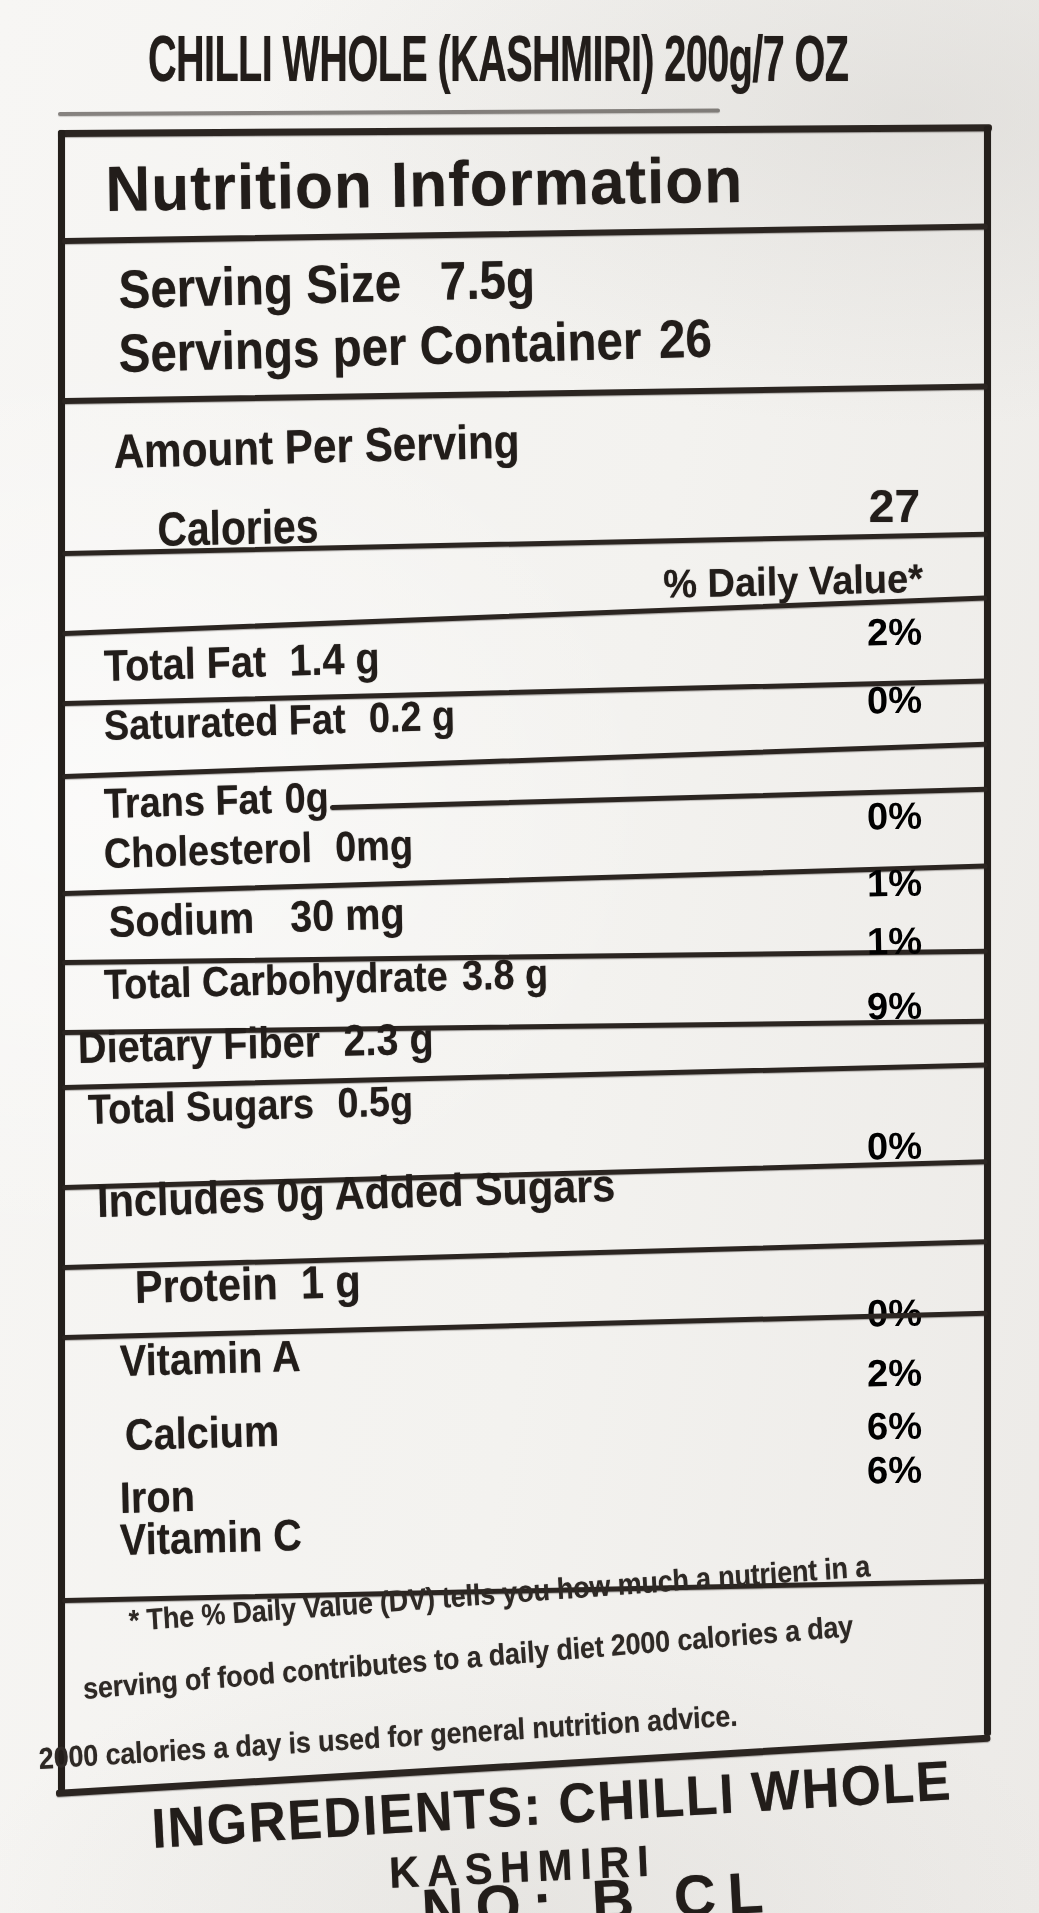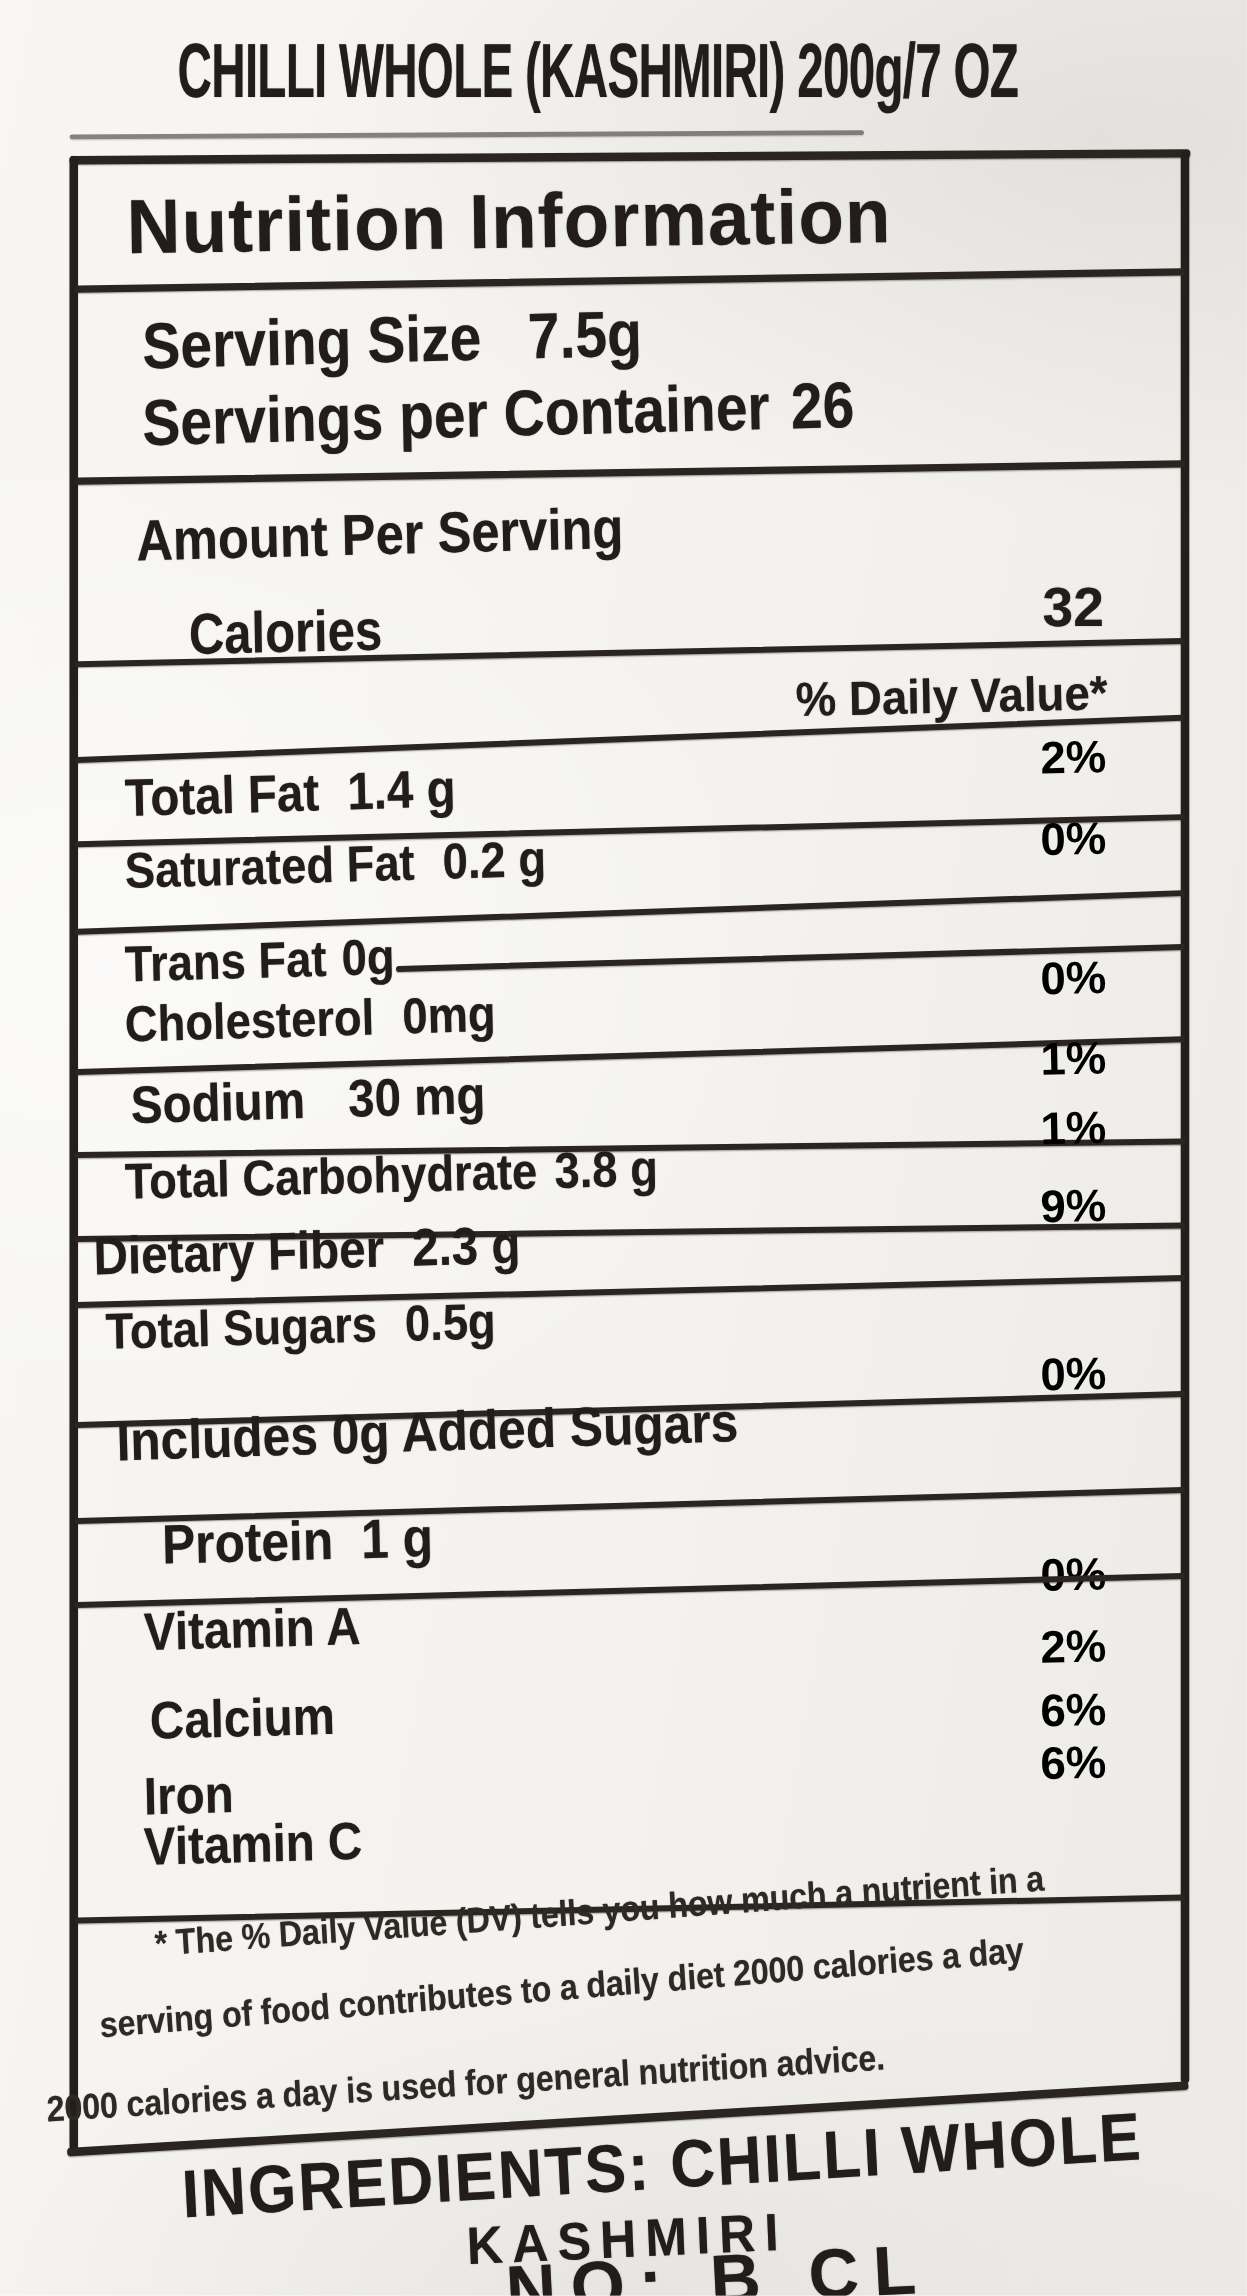--- a/index.html
+++ b/index.html
@@ -48,21 +48,21 @@
   <div class="abs ink b700" style="left:118px;top:258px;font-size:54px;transform:scaleX(.88) rotate(-1.3deg);transform-origin:left top;">
     <span>Serving Size</span><span class="amt" style="margin-left:44px;">7.5g</span>
   </div>
   <div class="abs ink b700" style="left:118px;top:322px;font-size:54px;transform:scaleX(.88) rotate(-1.3deg);transform-origin:left top;">
     <span>Servings per Container</span><span class="amt" style="margin-left:20px;">26</span>
   </div>
   <div class="nline" style="left:62px;top:398px;width:926px;height:6px;transform:rotate(-0.9deg);"></div>
 
   <div class="abs ink b700" style="left:113px;top:424px;font-size:48px;transform:scaleX(.88) rotate(-1.3deg);transform-origin:left top;">Amount Per Serving</div>
   <div class="abs ink b700" style="left:157px;top:502px;font-size:48px;transform:scaleX(.85) rotate(-1.1deg);transform-origin:left top;">Calories</div>
-  <div class="abs ink b700" style="right:119px;top:479px;font-size:46px;">32</div>
+  <div class="abs ink b700" style="right:119px;top:479px;font-size:46px;">27</div>
   <div class="nline" style="left:62px;top:551px;width:926px;height:5px;transform:rotate(-1.2deg);"></div>
 
   <div class="abs ink b700" style="right:117px;top:556px;font-size:40px;transform:scaleX(.95) rotate(-1.2deg);transform-origin:right top;">% Daily Value*</div>
   <div class="nline" style="left:62px;top:631px;width:926px;height:5px;transform:rotate(-2.2deg);"></div>
 
   <div class="dv" style="top:611px;">2%</div>
   <div class="abs ink b700 nname" style="left:104px;top:641px;font-size:44px;transform:scaleX(.9) rotate(-1.5deg);">
     <span>Total Fat</span><span class="amt">1.4 g</span>
   </div>
   <div class="nline" style="left:62px;top:701px;width:926px;height:5px;transform:rotate(-1.4deg);"></div>

